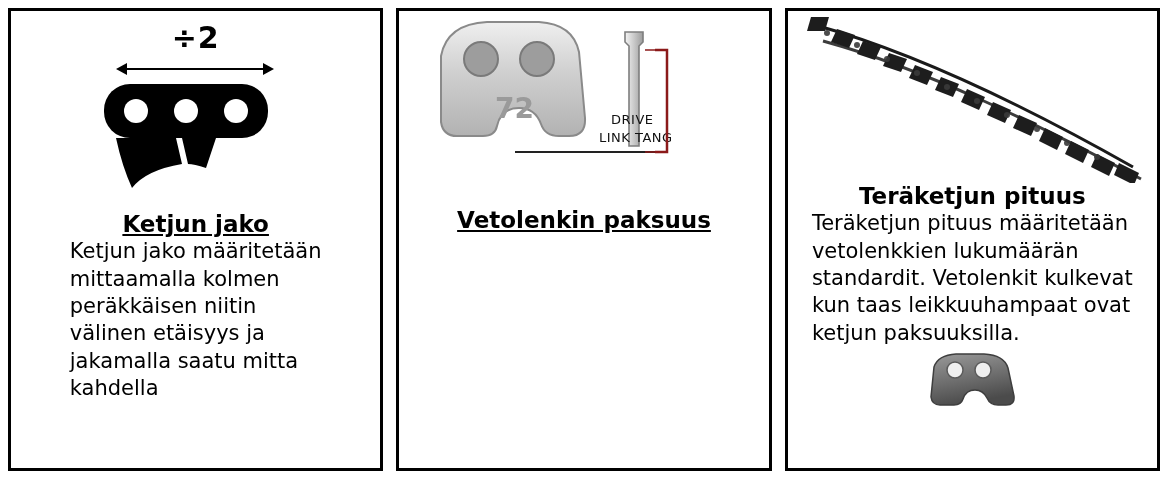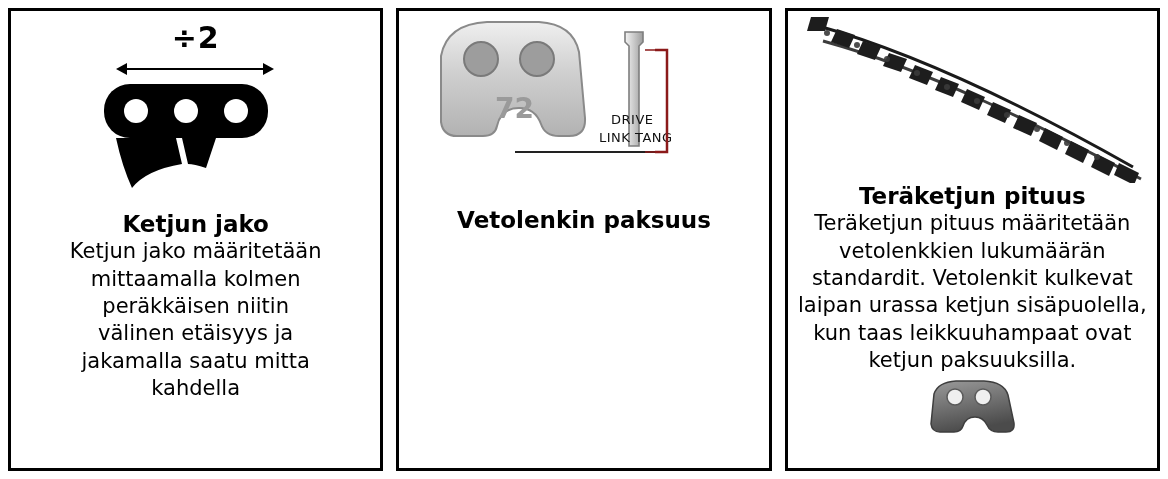--- a/index.html
+++ b/index.html
@@ -41,29 +41,30 @@
     position: relative;
     width: 100%;
     display: flex;
     align-items: center;
     justify-content: center;
   }
   .title {
     font-weight: bold;
     font-size: 23px;
     text-align: center;
+    text-decoration: underline;
     line-height: 1.15;
     color: #000;
     margin: 0 0 1px 0;
   }
   .title.nounderline { text-decoration: none; text-align: right; }
   .body-text {
     font-size: 21px;
     line-height: 1.30;
-    text-align: center;
+    text-align: left;
     color: #000;
     padding: 0 12px;
     box-sizing: border-box;
   }
   .body-text div { white-space: nowrap; }
 
   
   .p1-art { height: 200px; }
   .p1-wrap { position: relative; width: 220px; height: 190px; }
   .p1-div2 {
@@ -218,21 +219,20 @@
             <circle cx="270" cy="132" r="3"></circle>
             <circle cx="300" cy="146" r="3"></circle>
           </g>
         </svg>
       </div>
       <div class="title nounderline">Teräketjun pituus</div>
       <div class="body-text">
         <div>Teräketjun pituus määritetään</div>
         <div>vetolenkkien lukumäärän</div>
         <div>standardit. Vetolenkit kulkevat</div>
-        <div>laipan urassa ketjun sisäpuolella,</div>
         <div>kun taas leikkuuhampaat ovat</div>
         <div>ketjun paksuuksilla.</div>
       </div>
       <div class="p3-bottom-art">
         <svg width="100" height="62" viewBox="0 0 100 62">
           <defs>
             <linearGradient id="lnk" x1="0" y1="0" x2="0.3" y2="1">
               <stop offset="0%" stop-color="#9a9a9a"></stop>
               <stop offset="55%" stop-color="#6f6f6f"></stop>
               <stop offset="100%" stop-color="#4b4b4b"></stop>

